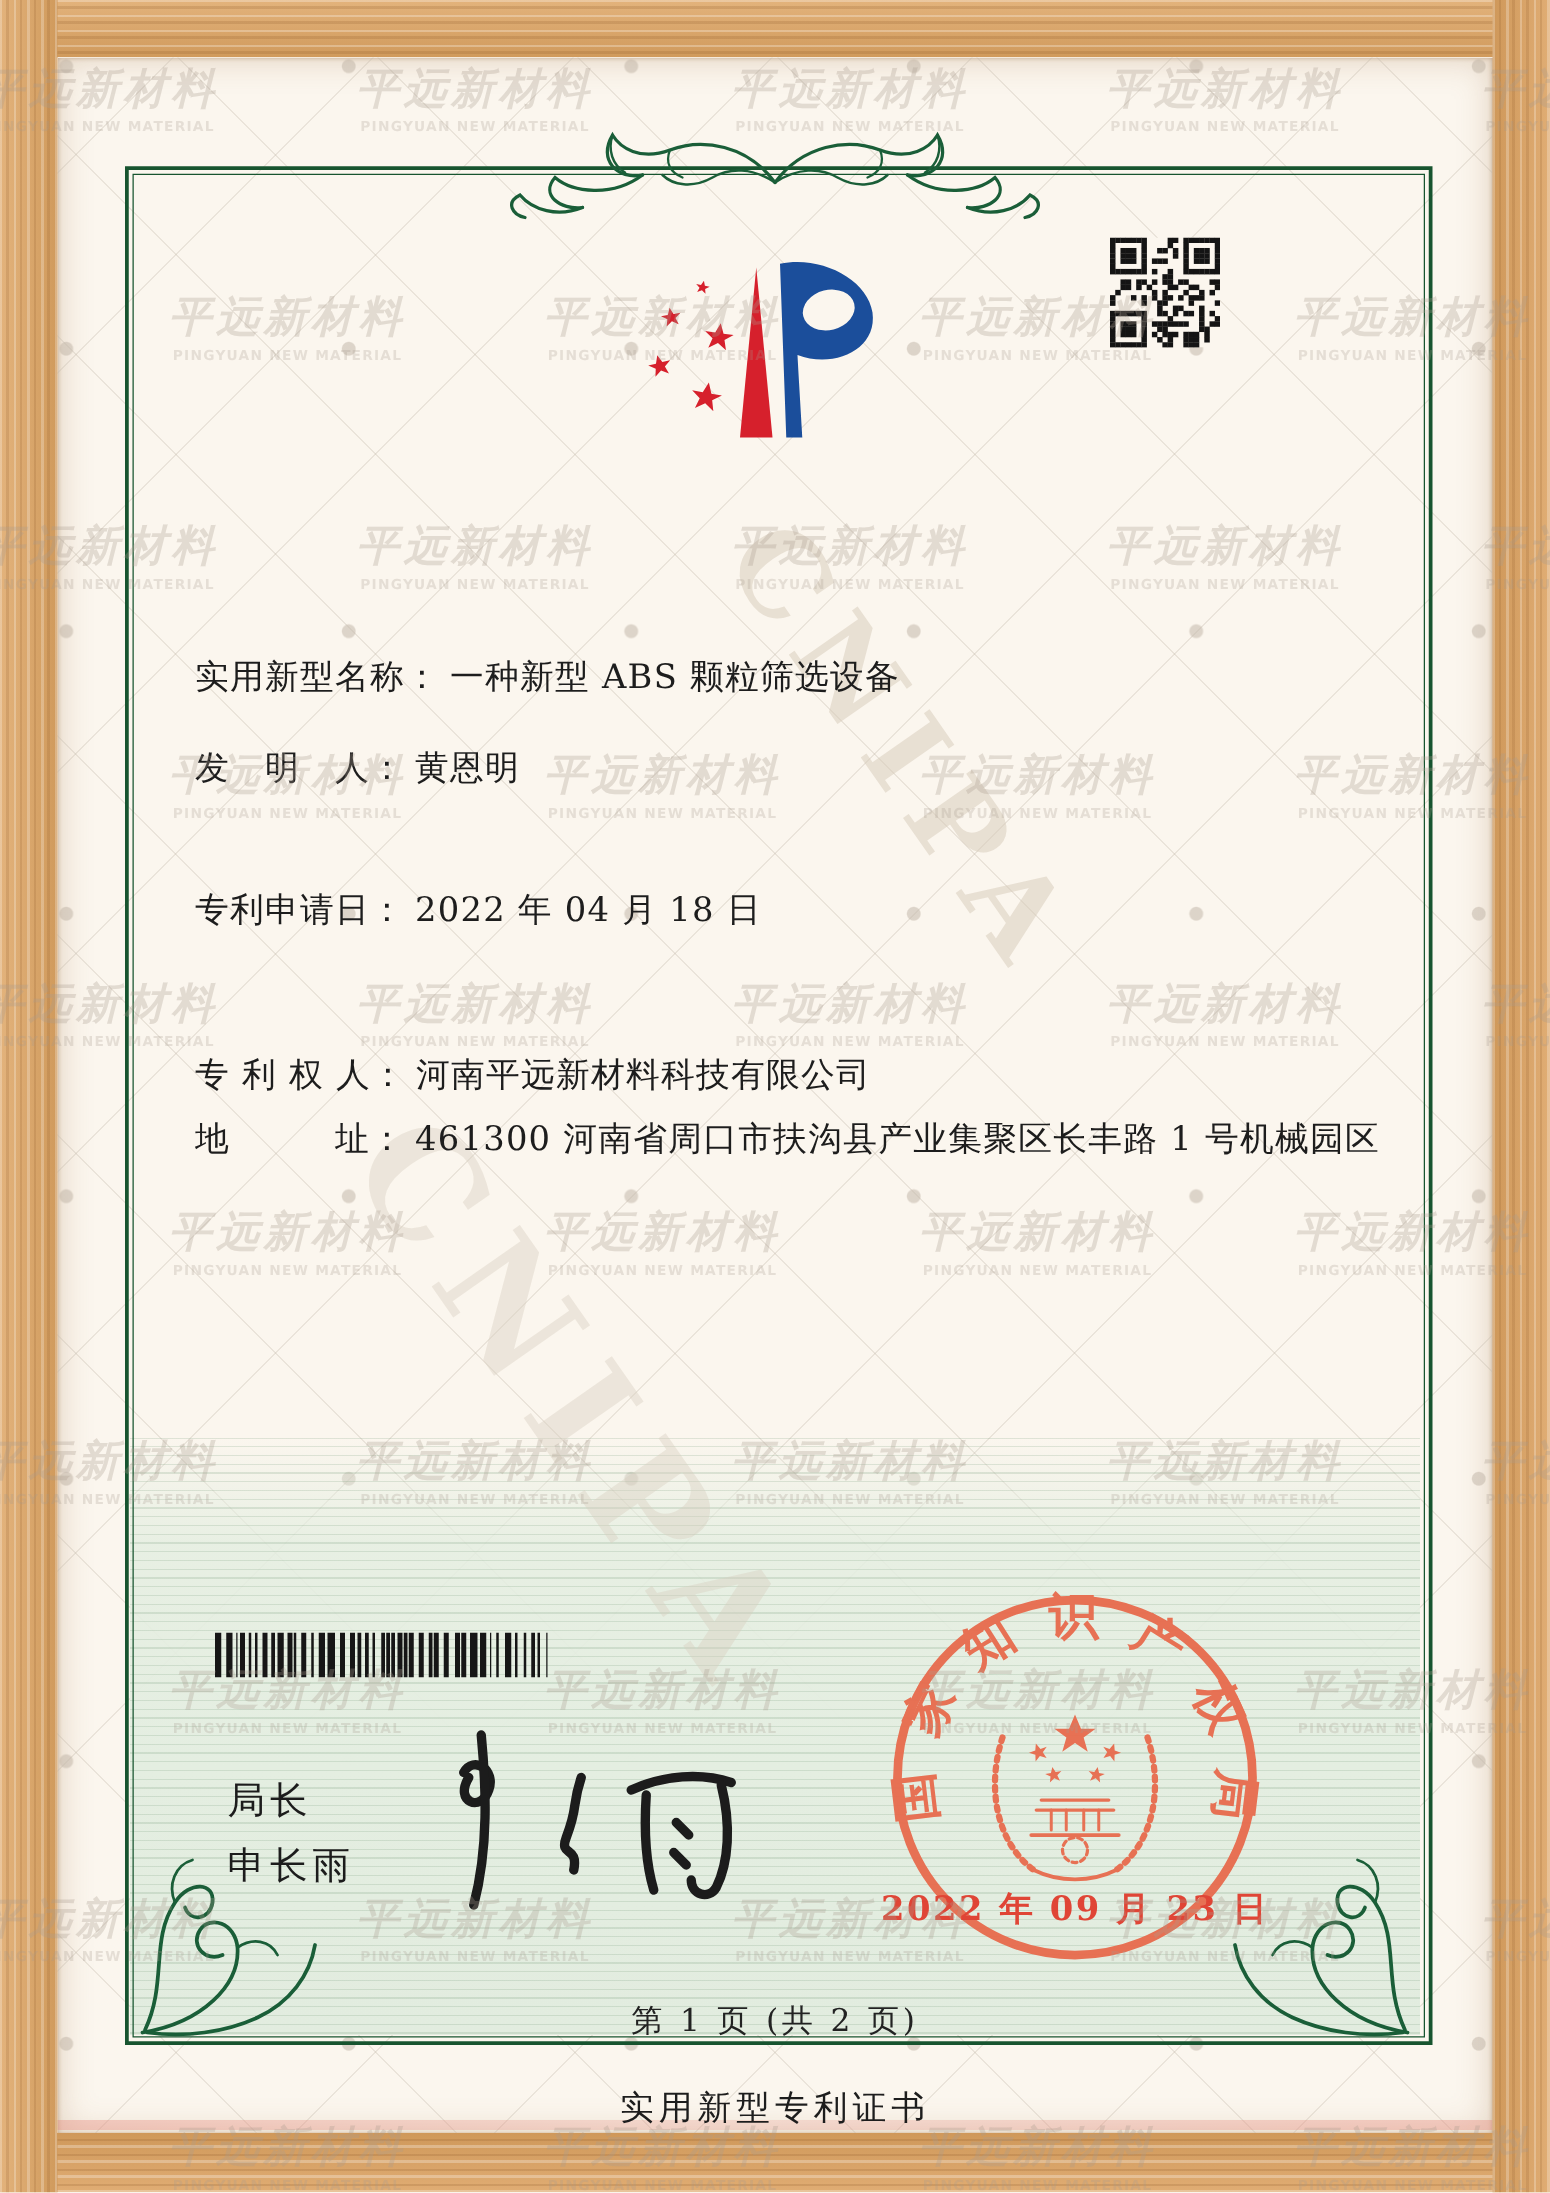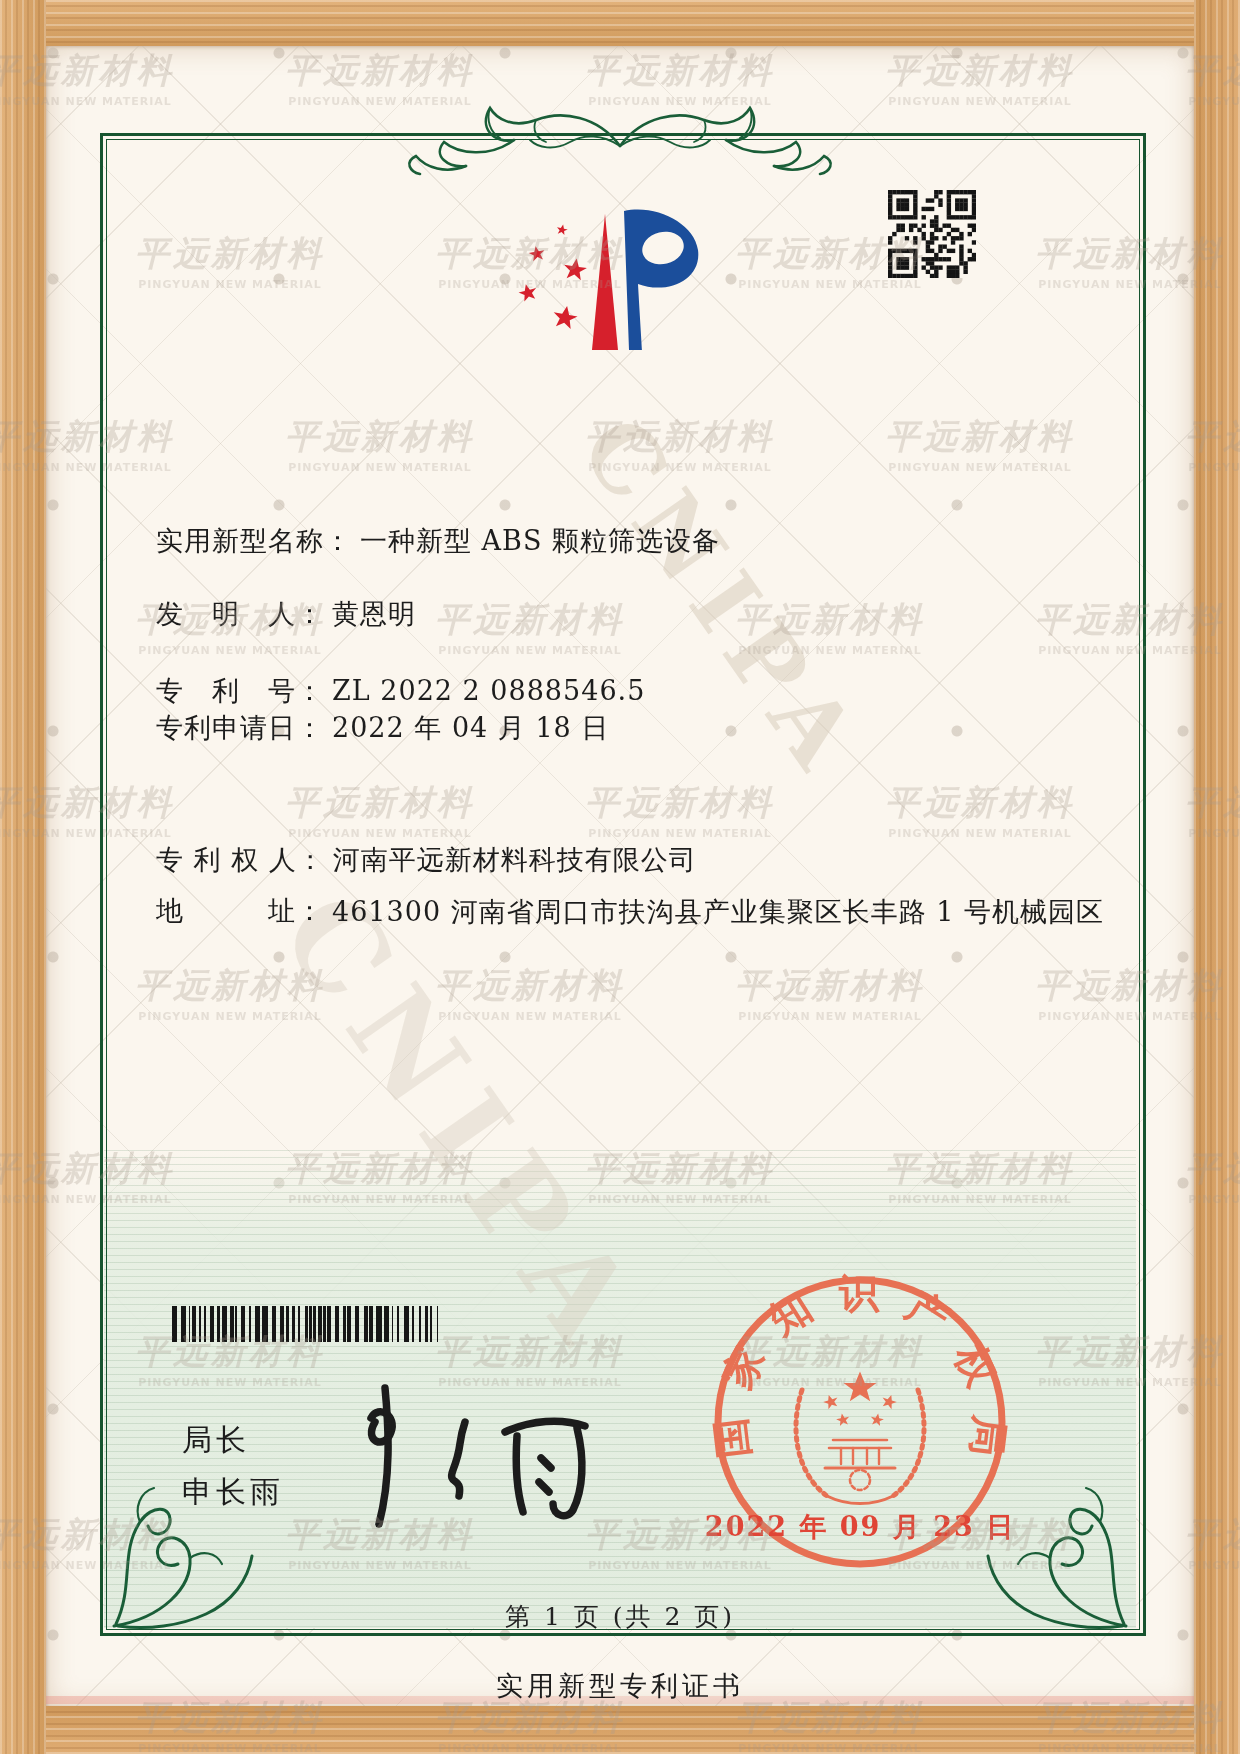--- a/index.html
+++ b/index.html
@@ -368,23 +368,20 @@
       </g>
   </svg>
 
 
   <div class="row" id="row-inventor">
     <span class="lbl">发　明　人：</span><span class="val">黄恩明</span>
   </div>
   <div class="row" id="row-name">
     <span class="lbl">实用新型名称：</span><span class="val">一种新型 ABS 颗粒筛选设备</span>
   </div>
-  <div class="row" id="row-patno">
-    <span class="lbl">专　利　号：</span><span class="val">ZL 2022 2 0888546.5</span>
-  </div>
   <div class="row" id="row-appdate">
     <span class="lbl">专利申请日：</span><span class="val">2022 年 04 月 18 日</span>
   </div>
   <div class="row" id="row-owner">
     <span class="lbl">专 利 权 人：</span><span class="val">河南平远新材料科技有限公司</span>
   </div>
   <div class="row" id="row-addr">
     <span class="lbl">地　　　址：</span><span class="val">461300 河南省周口市扶沟县产业集聚区长丰路 1 号机械园区</span>
   </div>
 

